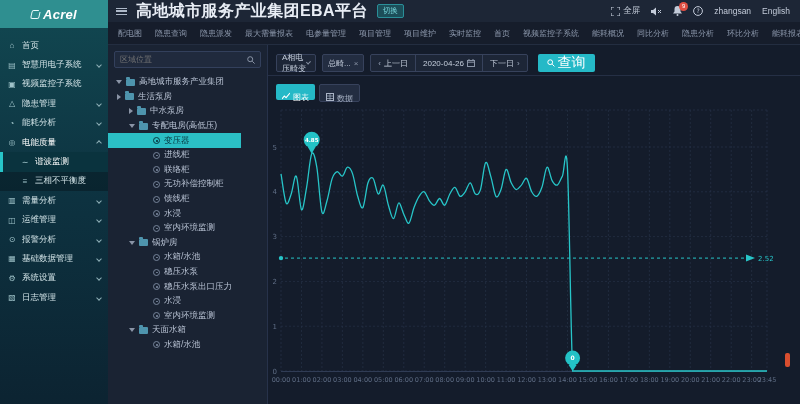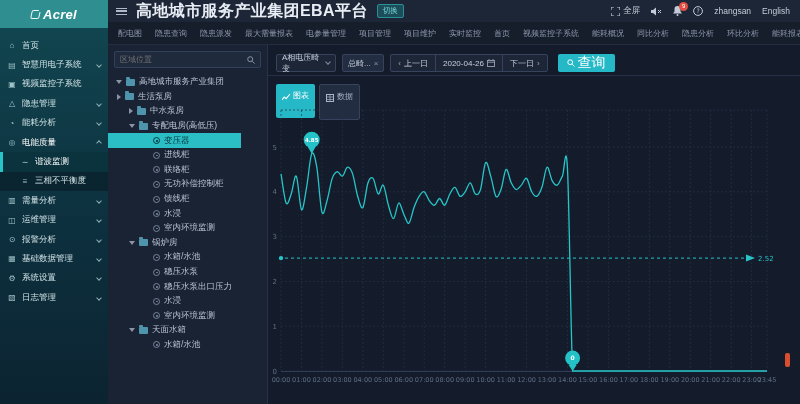--- a/index.html
+++ b/index.html
@@ -52,31 +52,31 @@
   .folder-ic { flex:none; width:9px; height:7px; background:#4e94ad; border-radius:1px; position:relative; }
   .folder-ic::before { content:''; position:absolute; top:-2px; left:0; width:4px; height:2px; background:#4e94ad; border-radius:1px 1px 0 0; }
   .leaf-ic { flex:none; width:7px; height:7px; border:1px solid #76849a; border-radius:50%; position:relative; }
   .leaf-ic::after { content:''; position:absolute; left:2px; top:2px; width:1.5px; height:1.5px; background:#76849a; border-radius:50%; }
   .tree-row.selected .leaf-ic { border-color:#073741; }
   .tree-row.selected .leaf-ic::after { background:#073741; }
 
   .chart-panel { flex:1; position:relative; background:#141c2b; }
   .toolbar { height:31px; display:flex; align-items:center; gap:6px; padding:6px 8px 0 8px; border-bottom:1px solid #252f45; }
   .ctl { height:18px; background:#1d2637; border:1px solid #37425c; border-radius:2px; font-size:8px; color:#c6cfdd; display:flex; align-items:center; }
-  .select { width:60px; padding:0 5px; justify-content:space-between; cursor:pointer; }
+  .select { width:40px; padding:0 5px; justify-content:space-between; cursor:pointer; }
   .sel-chev { width:4px; height:4px; border-right:1px solid #8a94a6; border-bottom:1px solid #8a94a6; transform:rotate(45deg); margin-top:-2px; }
   .tag { padding:0 5px; gap:3px; background:#232d41; cursor:default; }
   .tag .tag-close { color:#8a94a6; cursor:pointer; }
   .date-group { padding:0; }
   .dg-seg { padding:0 7px; display:flex; align-items:center; gap:3px; cursor:pointer; height:100%; }
   .dg-date { border-left:1px solid #37425c; border-right:1px solid #37425c; cursor:pointer; }
   .arrow-ch { font-size:8px; color:#9aa6ba; }
   .query-btn { height:18px; background:#25b9c7; color:#fff; border:0; border-radius:2px; font-size:14px; padding:0 9px; display:flex; align-items:center; gap:3px; margin-left:4px; cursor:pointer; font-family:inherit; }
   .view-toggle { display:flex; gap:4px; padding:8px 0 0 8px; }
-  .toggle { height:15px; font-size:8px; padding:17px 6px; display:flex; align-items:flex-end; gap:3px; border-radius:2px; cursor:pointer; }
+  .toggle { height:15px; font-size:8px; padding:8px 6px; display:flex; align-items:flex-start; gap:3px; border-radius:2px; cursor:pointer; }
   .toggle.active { background:#25b9c7; color:#fff; }
   .toggle.inactive { background:#232d41; border:1px solid #37425c; color:#aab4c6; }
   .chart-wrap { position:absolute; left:0; top:55px; width:532px; height:300px; }
   .scroll-thumb { position:absolute; left:517px; top:308px; width:5px; height:14px; background:#d94e2f; border-radius:2px; }
   svg text { font-family:"DejaVu Sans","Liberation Sans",sans-serif; }
 </style>
 </head>
 <body>
 
 <div class="app">

